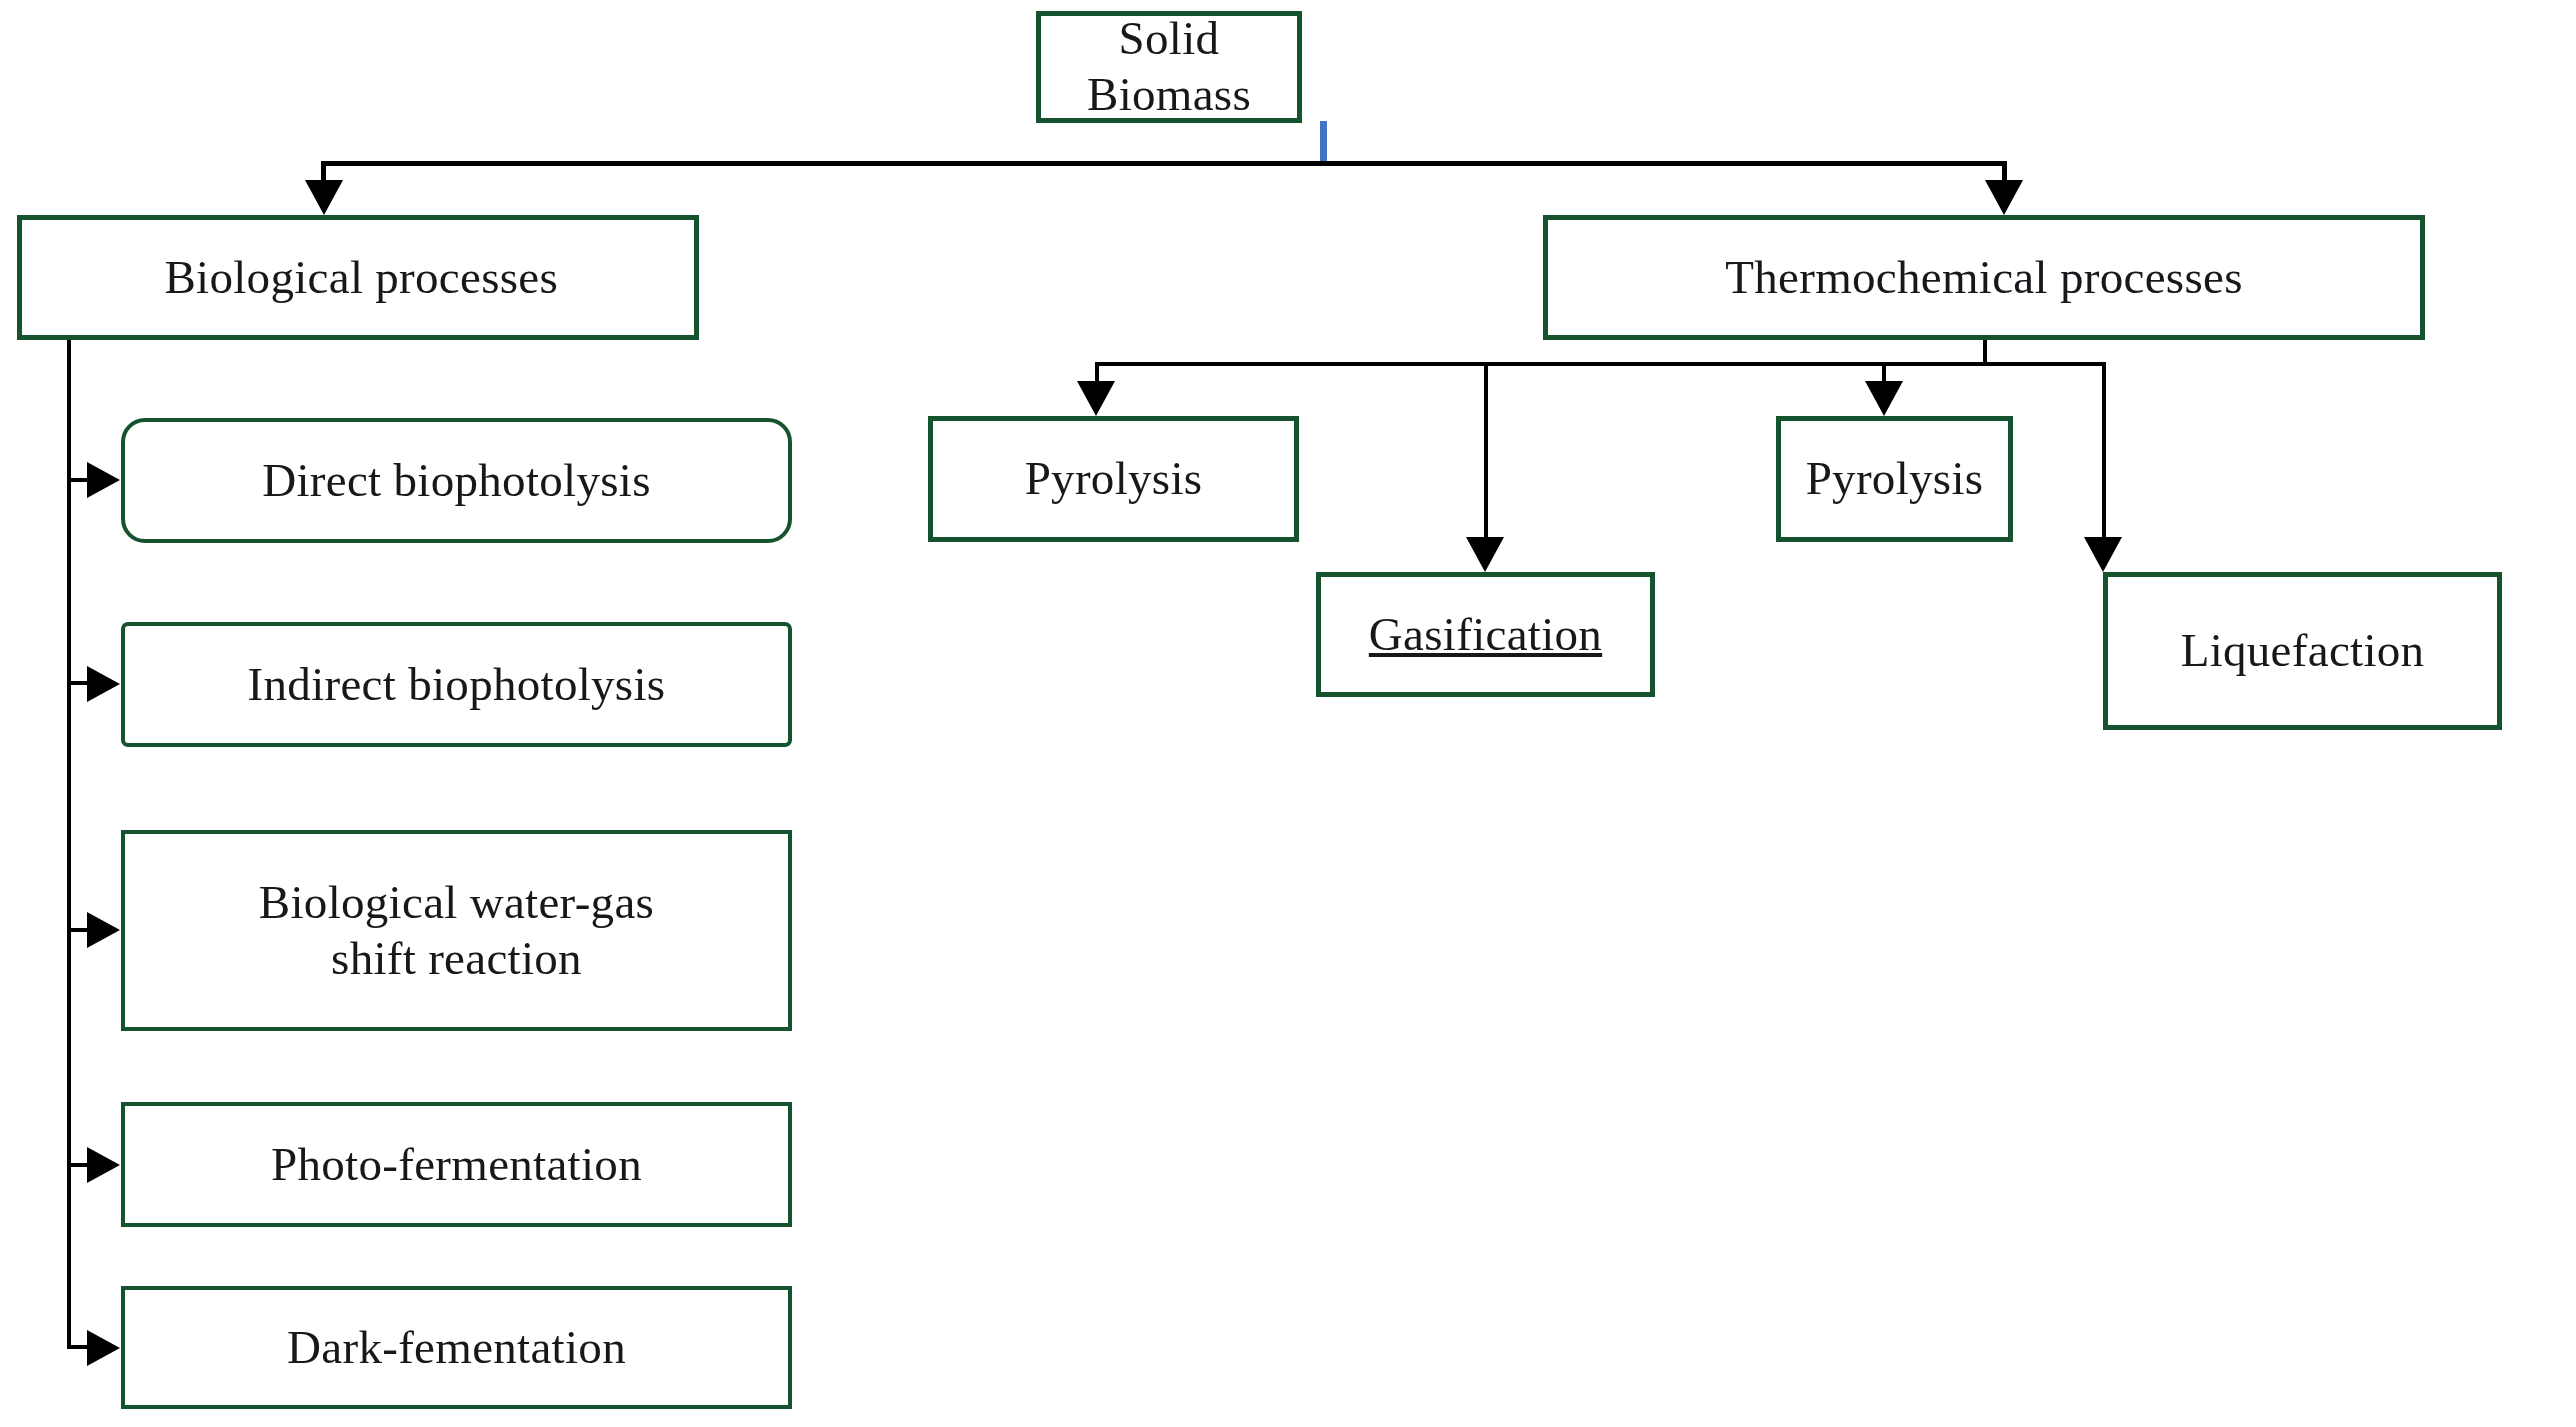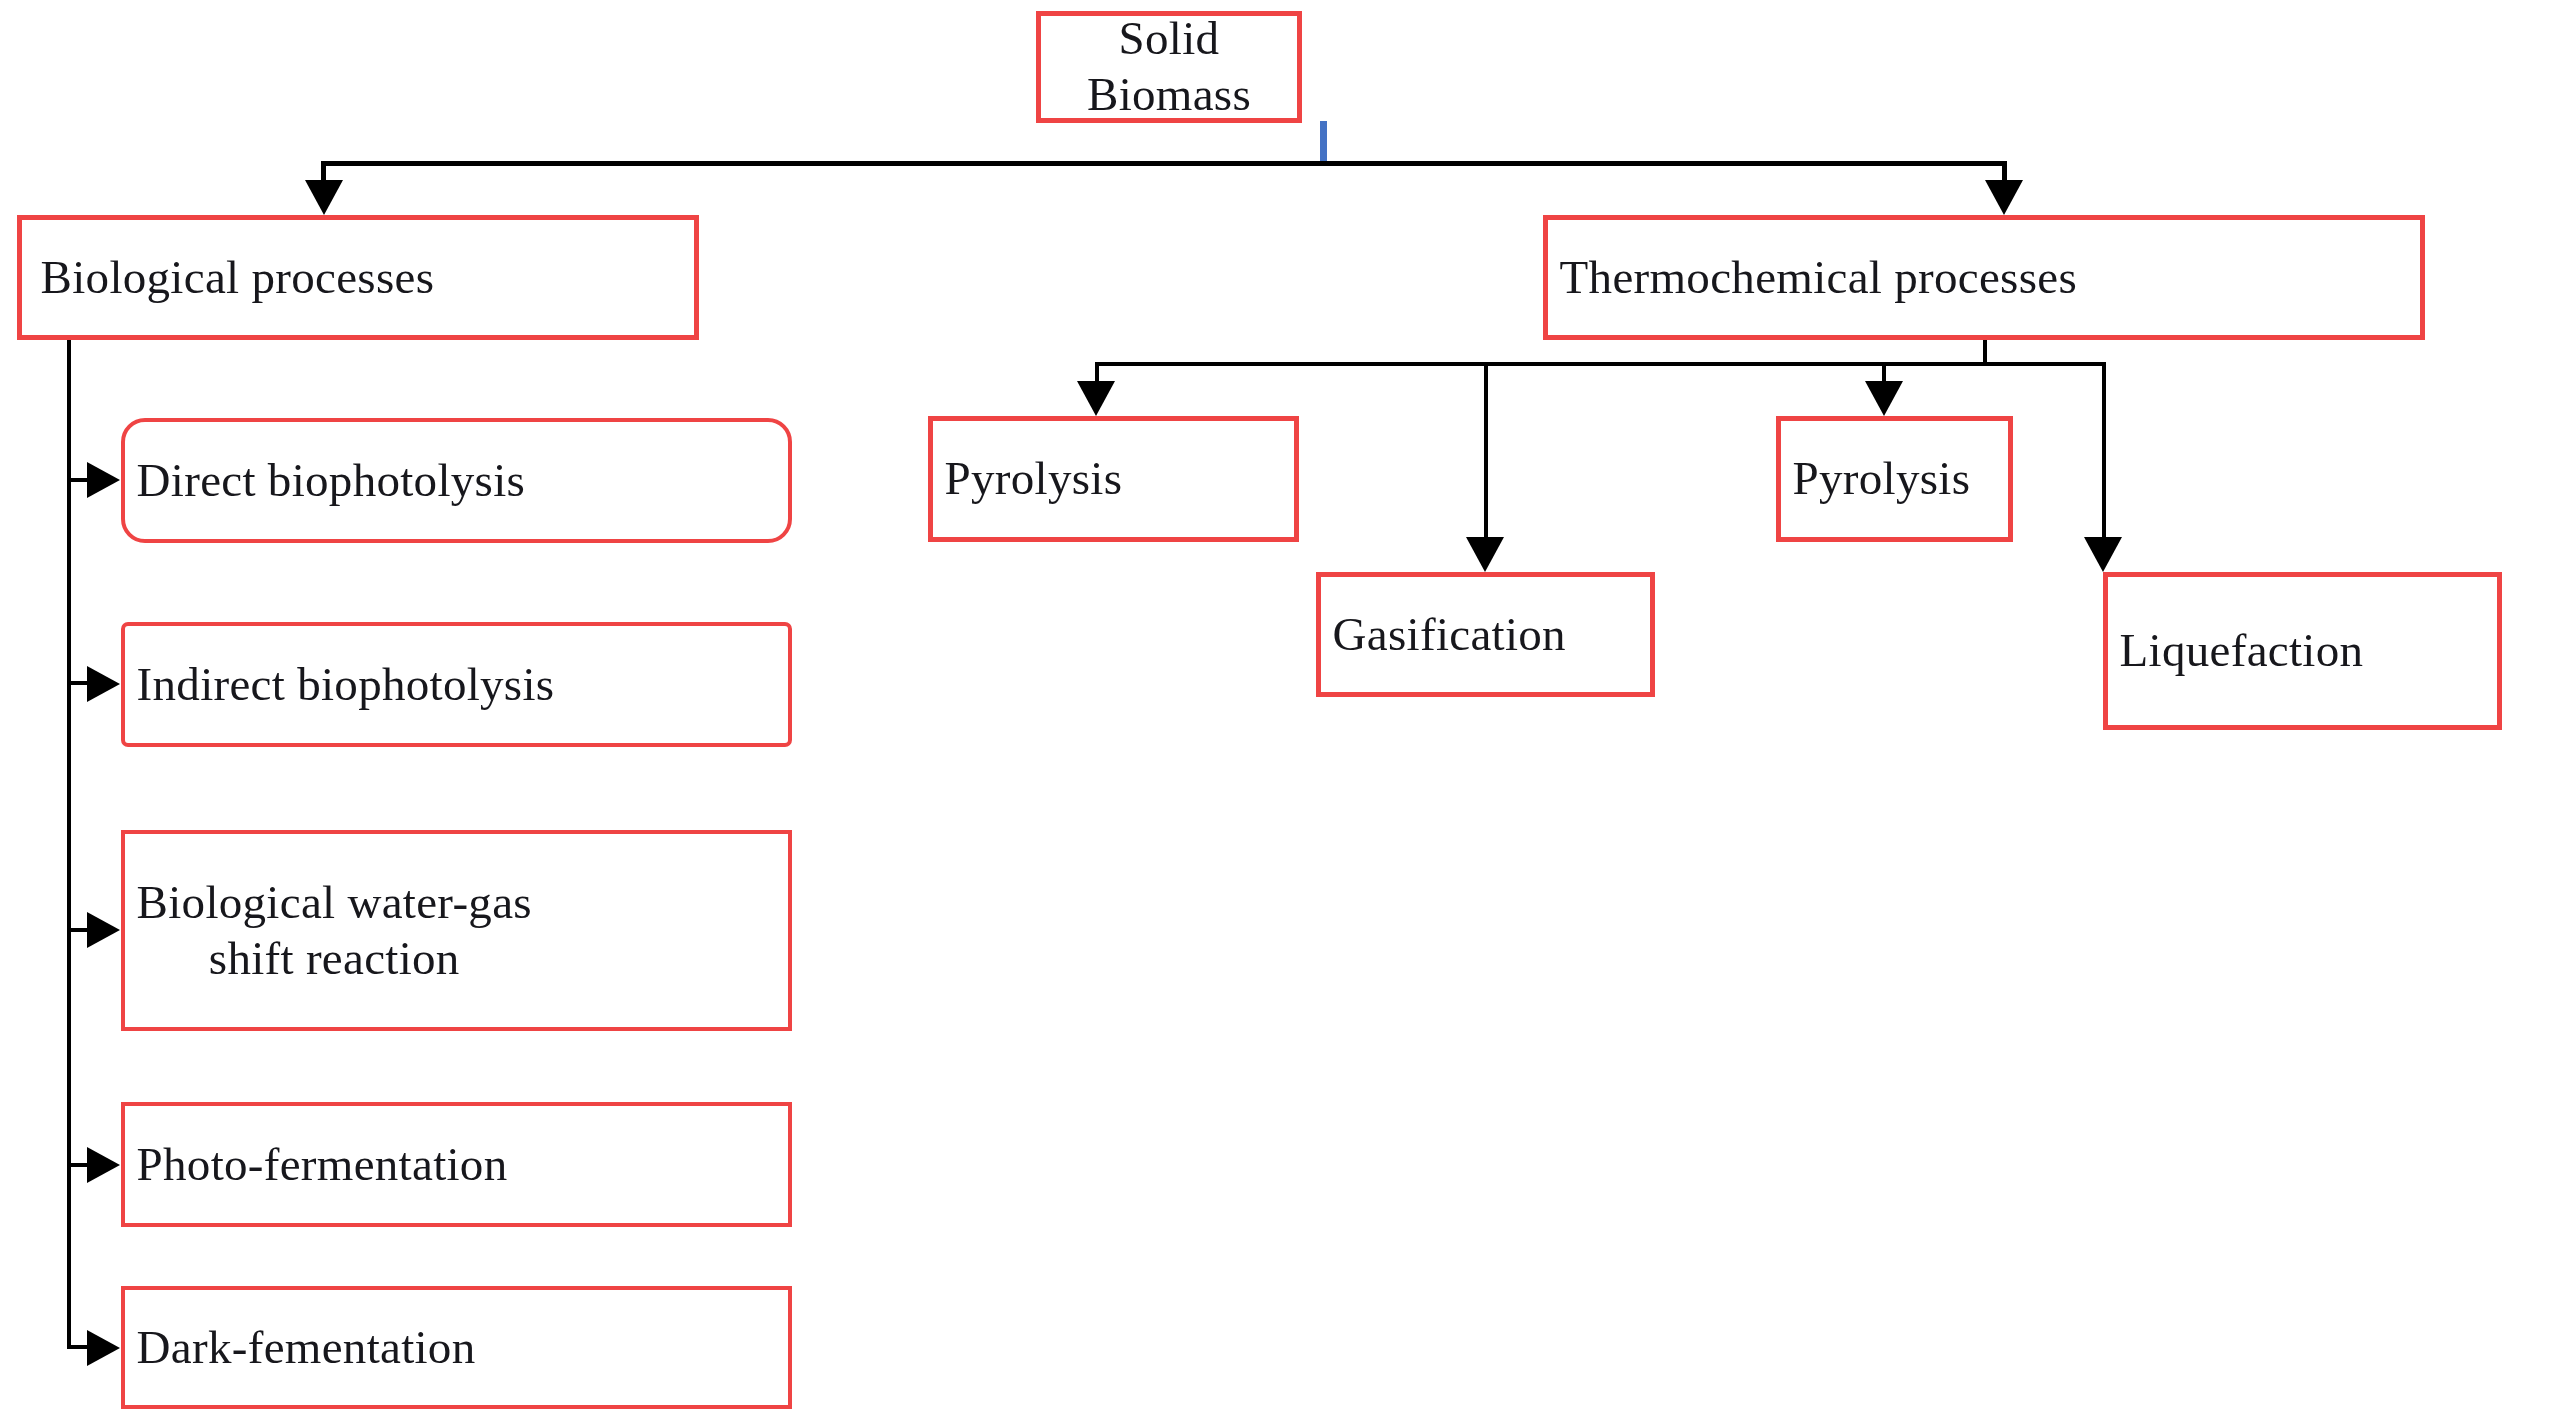--- a/index.html
+++ b/index.html
@@ -13,25 +13,25 @@
     width: 2576px;
     height: 1428px;
     background: #ffffff;
     overflow: hidden;
     font-family: "Liberation Serif", "DejaVu Serif", serif;
   }
   
   .node {
     position: absolute;
     box-sizing: border-box;
-    border: 5px solid #ef4444;
+    border: 5px solid #14532d;
     background: #ffffff;
     display: flex;
     align-items: center;
-    justify-content: flex-start;
+    justify-content: center;
     text-align: center;
     color: #17171c;
     font-size: 47px;
     line-height: 1.18;
     letter-spacing: 0.3px;
     padding: 3.3px 11.6px;
     z-index: 3;
   }
   .node .label {
     display: block;
@@ -147,21 +147,21 @@
   <div class="edge v hair" style="left:1882px; top:362px; height:33px;"></div>
   <div class="arrow down" style="left:1865px; top:381px;"></div>
 
   <div class="edge v hair" style="left:2102px; top:362px; height:190px;"></div>
   <div class="arrow down" style="left:2084px; top:537px;"></div>
 
   <div class="node" style="left:928px; top:416px; width:371px; height:126px;">
     <span class="label">Pyrolysis</span>
   </div>
 
-  <div class="node" style="left:1316px; top:572px; width:339px; height:125px;">
+  <div class="node" style="left:1316px; top:572px; width:339px; height:125px;text-decoration:underline;">
     <span class="label">Gasification</span>
   </div>
 
   <div class="node" style="left:1776px; top:416px; width:237px; height:126px;">
     <span class="label">Pyrolysis</span>
   </div>
 
   <div class="node" style="left:2103px; top:572px; width:399px; height:158px;">
     <span class="label">Liquefaction</span>
   </div>

